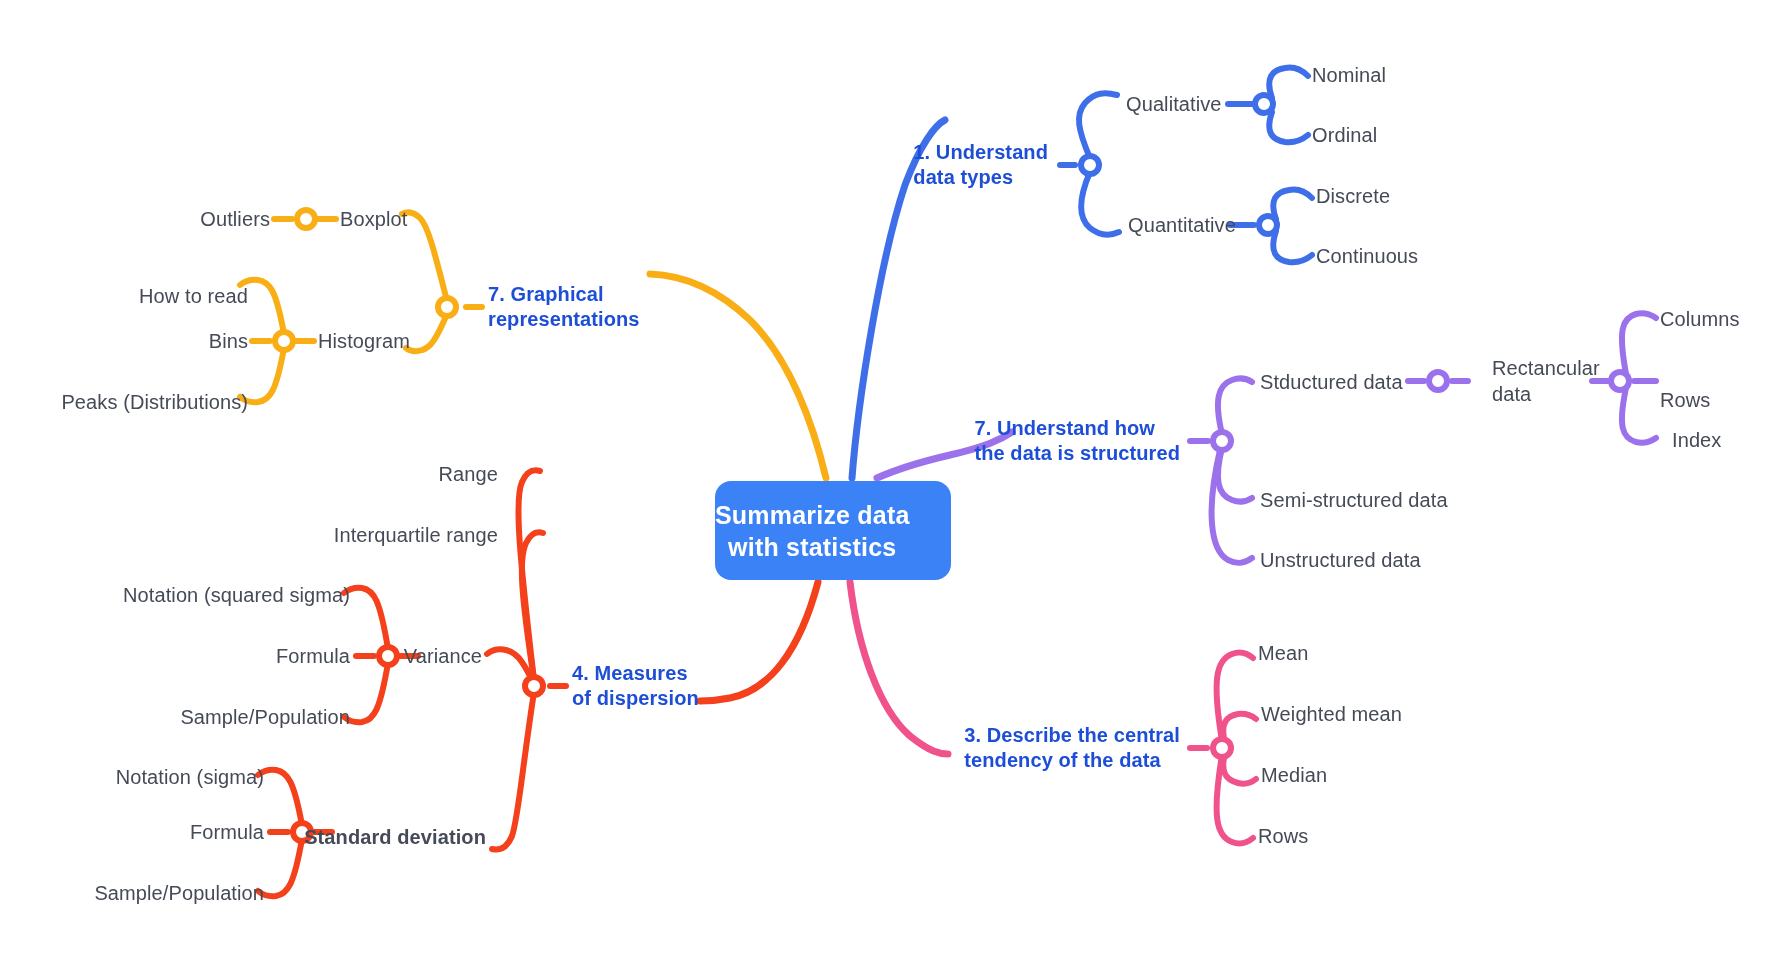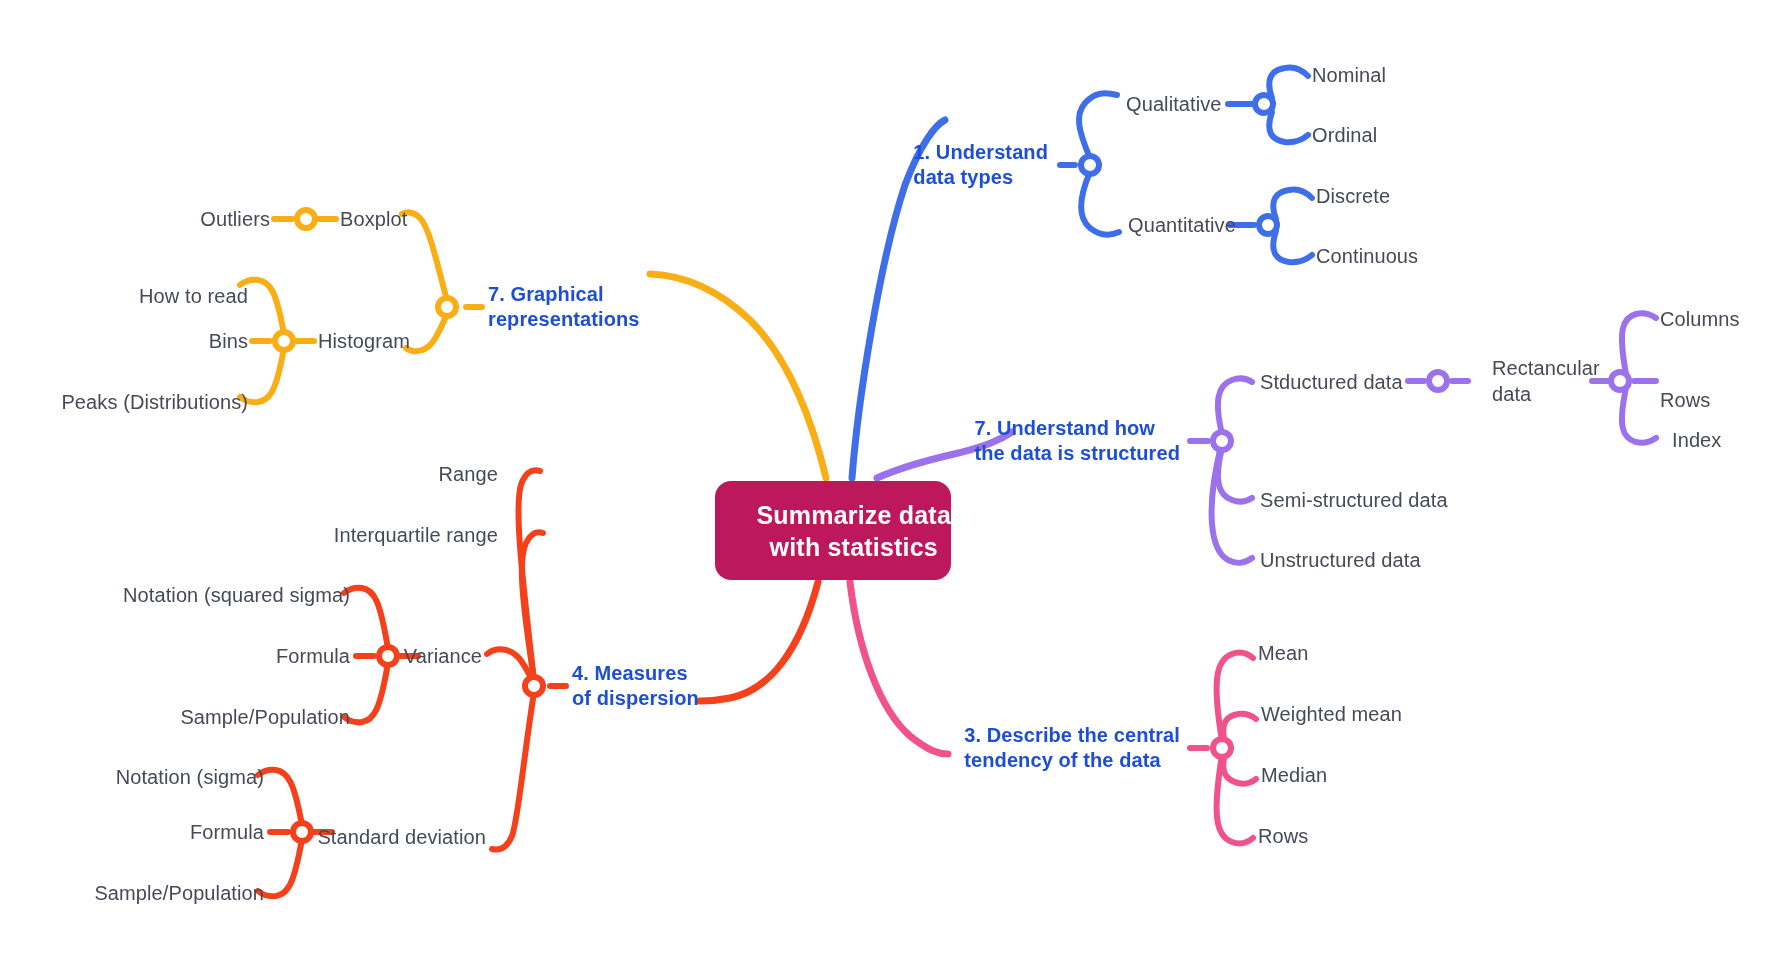--- a/index.html
+++ b/index.html
@@ -58,25 +58,25 @@
   }
   .label.anchor-start {
     transform: translate(0, -50%);
   }
   #central-node {
     position: absolute;
     left: 715px;
     top: 481px;
     width: 236px;
     height: 99px;
-    background: #be185d;
+    background: #3b82f6;
     border-radius: 16px;
     display: flex;
     align-items: center;
-    justify-content: flex-end;
+    justify-content: flex-start;
     box-sizing: border-box;
   }
   #central-node-text {
     color: #ffffff;
     font-size: 25px;
     line-height: 32px;
     font-weight: 700;
     text-align: center;
     white-space: pre-line;
     letter-spacing: 0.2px;
@@ -224,21 +224,21 @@
   <div class="label anchor-start" style="left:1258px; top:836px;">Rows</div>
 
   <div class="label main anchor-start" style="left:572px; top:686px;">4. Measures
 of dispersion</div>
   <div class="label anchor-end" style="left:498px; top:474px;">Range</div>
   <div class="label anchor-end" style="left:498px; top:535px;">Interquartile range</div>
   <div class="label anchor-end" style="left:482px; top:656px;">Variance</div>
   <div class="label anchor-end" style="left:350px; top:595px;">Notation (squared sigma)</div>
   <div class="label anchor-end" style="left:350px; top:656px;">Formula</div>
   <div class="label anchor-end" style="left:350px; top:717px;">Sample/Population</div>
-  <div class="label anchor-end" style="left:486px; top:837px;">Standard deviation</div>
+  <div class="label anchor-end" style="left:486px; top:837px;font-weight:bold;">Standard deviation</div>
   <div class="label anchor-end" style="left:264px; top:777px;">Notation (sigma)</div>
   <div class="label anchor-end" style="left:264px; top:832px;">Formula</div>
   <div class="label anchor-end" style="left:264px; top:893px;">Sample/Population</div>
 
   <div class="label main anchor-start" style="left:488px; top:307px;">7. Graphical
 representations</div>
   <div class="label anchor-start" style="left:340px; top:219px;">Boxplot</div>
   <div class="label anchor-end" style="left:270px; top:219px;">Outliers</div>
   <div class="label anchor-start" style="left:318px; top:341px;">Histogram</div>
   <div class="label anchor-end" style="left:248px; top:296px;">How to read</div>

